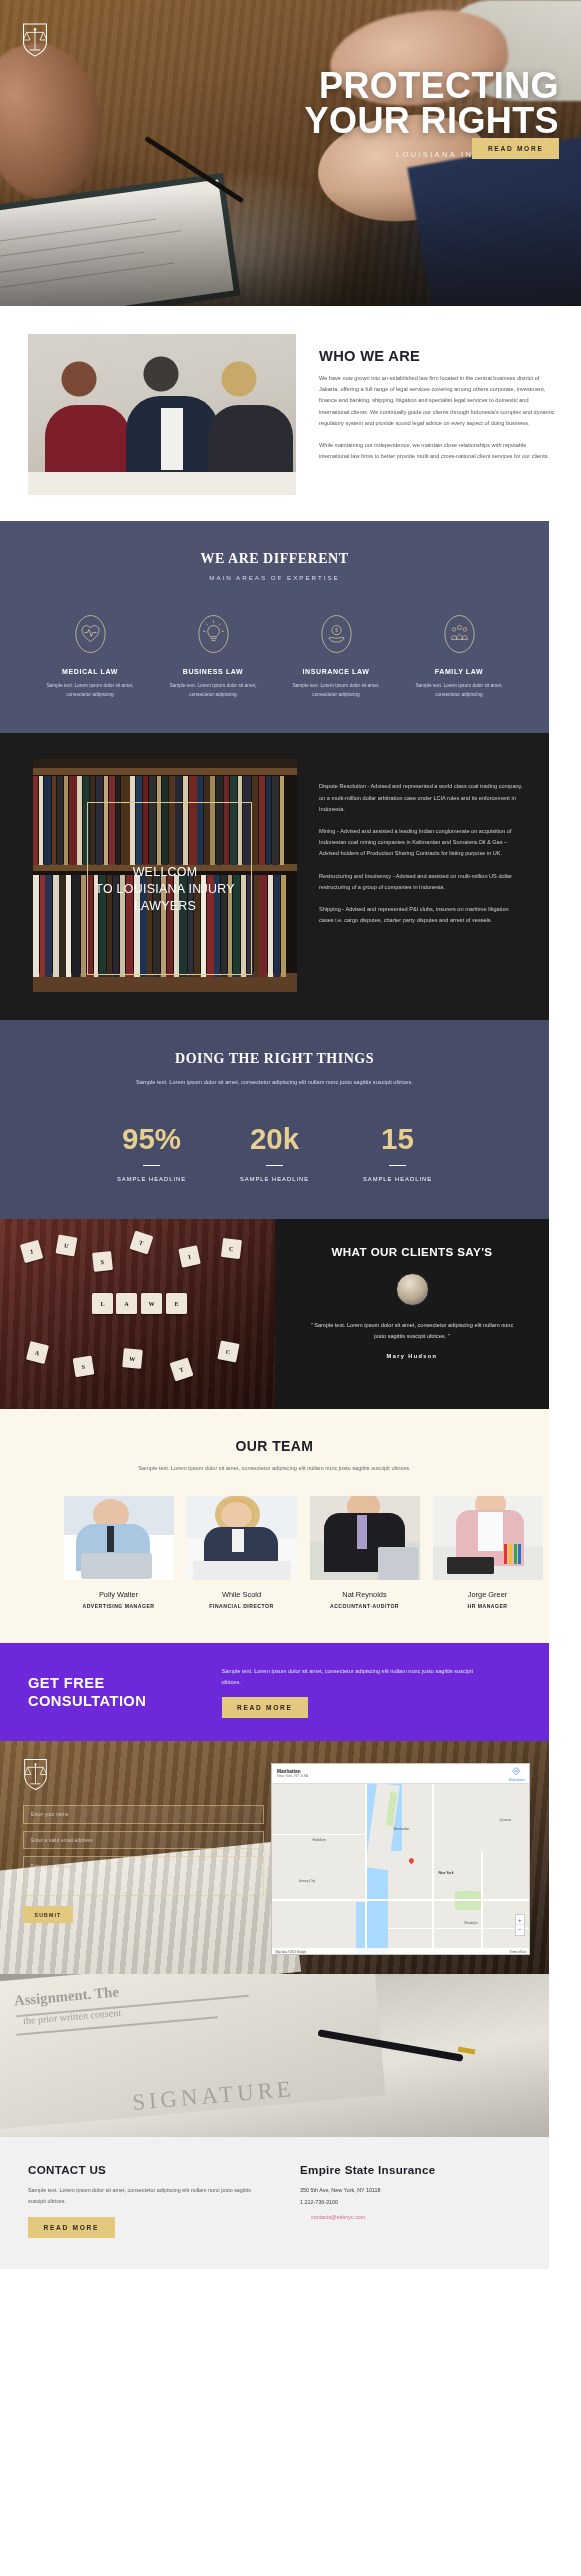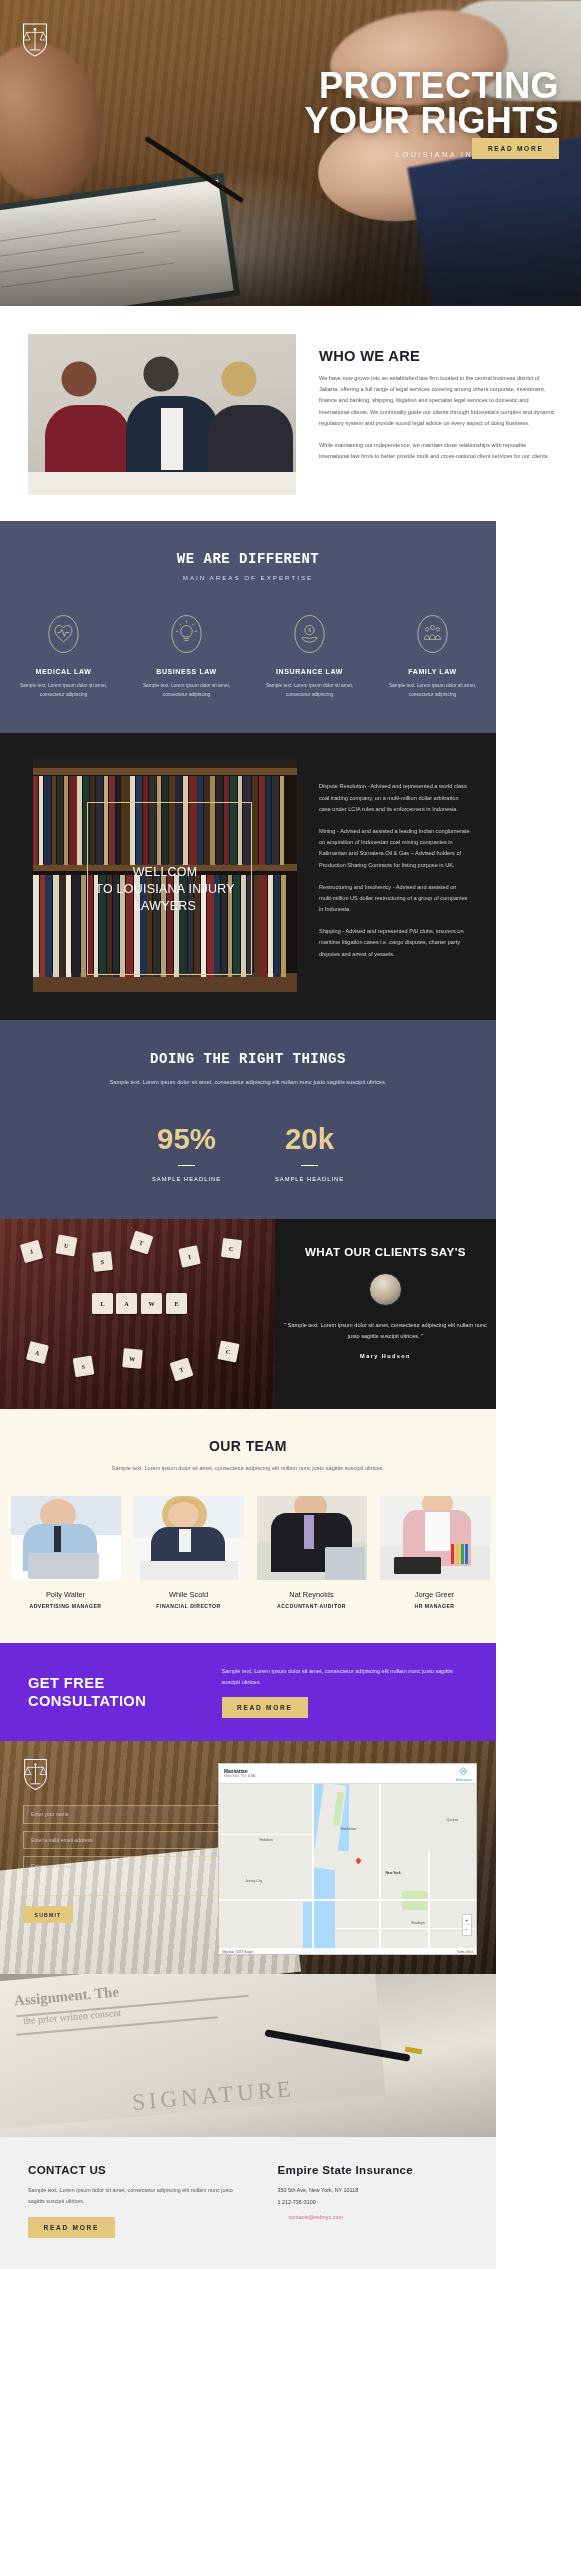--- a/index.html
+++ b/index.html
@@ -3,21 +3,21 @@
 <meta charset="utf-8">
 <style>
   * { margin:0; padding:0; box-sizing:border-box; }
   html,body { width:582px; }
   body {
     font-family:"Liberation Sans", sans-serif;
     background:#fff;
     width:582px;
     overflow-x:hidden;
   }
-  .page { width:496px; position:relative; }
+  .page { width:549px; position:relative; }
   .upper { text-transform:uppercase; }
 
   
   .hero {
     position:relative; width:582px; height:306px;
     background:
       radial-gradient(ellipse 202px 116px at 93px 233px, rgba(60,35,18,.55), rgba(0,0,0,0) 70%),
       radial-gradient(ellipse 155px 109px at 481px 54px, rgba(215,175,150,.55), rgba(0,0,0,0) 72%),
       radial-gradient(ellipse 178px 124px at 233px 256px, rgba(220,220,215,.45), rgba(0,0,0,0) 70%),
       radial-gradient(ellipse 233px 155px at 497px 233px, rgba(30,38,60,.75), rgba(0,0,0,0) 70%),
@@ -112,21 +112,21 @@
   .who-h{
     font-family:"Liberation Sans Narrow","Liberation Sans",sans-serif; font-stretch:condensed;
     font-size:14.7px; font-weight:700; letter-spacing:0.3px; color:#20202a; text-transform:uppercase;
     margin-bottom:8.5px;
   }
   .who-p{ font-size:5.6px; line-height:2.05; color:#565661; margin-bottom:10px; }
 
   
   .diff{ background:#4e5370; padding:29.5px 0 34px 0; text-align:center; }
   .sec-h-light{
-    font-family:Liberation Mono, monospace; font-stretch:condensed;
+    font-family:Liberation Serif, serif; font-stretch:condensed;
     font-size:14px; font-weight:700; color:#fff; letter-spacing:0.5px; text-transform:uppercase;
   }
   .sec-sub-light{
     margin-top:7.8px; font-size:6.2px; letter-spacing:2px; color:#dcdced; text-transform:uppercase;
   }
   .cards{ display:flex; justify-content:center; margin-top:33px; }
   .card{ width:123px; padding:0 6.2px; text-align:center; }
   .card-icon{ display:block; margin:0 auto 11px auto; }
   .card-h{
     font-family:"Liberation Sans Narrow","Liberation Sans",sans-serif; font-stretch:condensed;
@@ -529,20 +529,25 @@
       <div class="stat">
         <div class="stat-num">95%</div>
         <div class="stat-rule"></div>
         <div class="stat-lbl">Sample Headline</div>
       </div>
       <div class="stat">
         <div class="stat-num">20k</div>
         <div class="stat-rule"></div>
         <div class="stat-lbl">Sample Headline</div>
       </div>
+      <div class="stat">
+        <div class="stat-num">15</div>
+        <div class="stat-rule"></div>
+        <div class="stat-lbl">Sample Headline</div>
+      </div>
     </div>
   </section>
 
   <section class="testi">
     <div class="testi-img">
       <div class="tile" style="left:22px;top:23px;width:18.6px;height:18.6px;transform:rotate(-16deg)">J</div>
       <div class="tile" style="left:57px;top:17px;width:18.6px;height:18.6px;transform:rotate(10deg)">U</div>
       <div class="tile" style="left:93px;top:33px;width:18.6px;height:18.6px;transform:rotate(-6deg)">S</div>
       <div class="tile" style="left:132px;top:14px;width:18.6px;height:18.6px;transform:rotate(18deg)">T</div>
       <div class="tile" style="left:180px;top:28px;width:18.6px;height:18.6px;transform:rotate(-12deg)">I</div>

